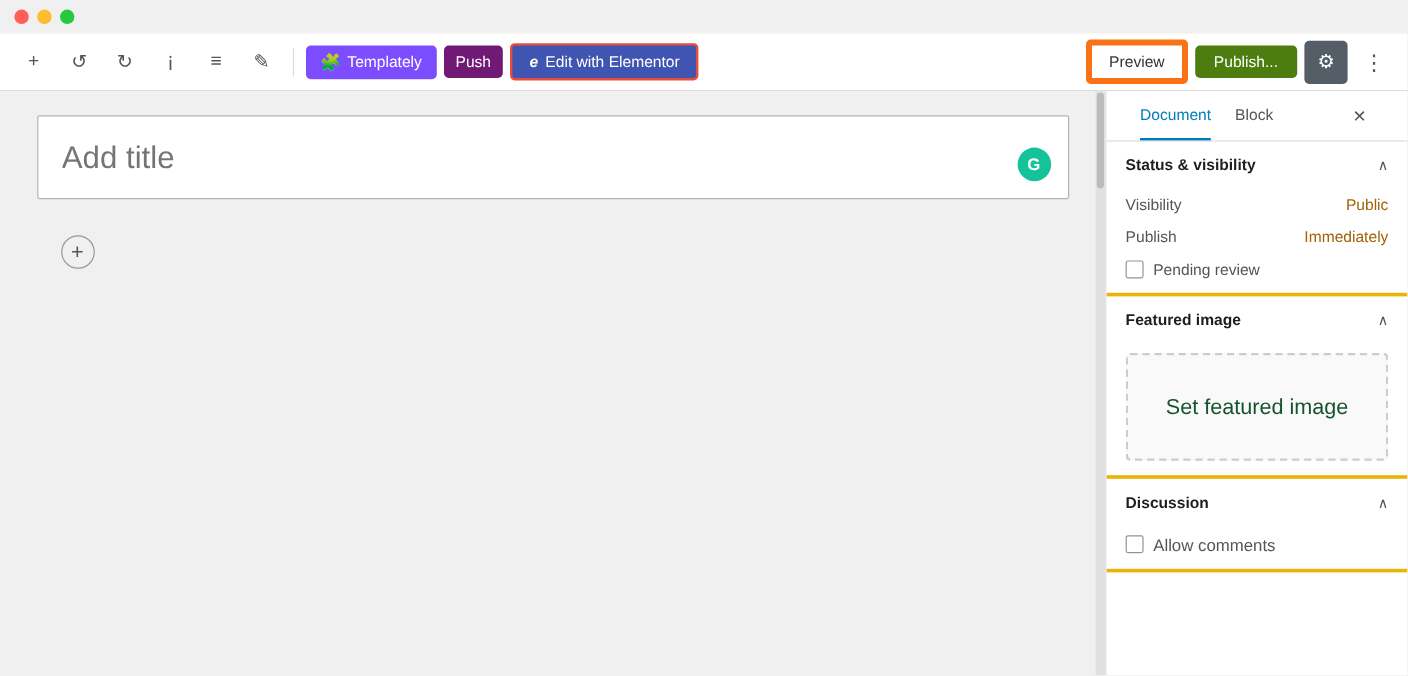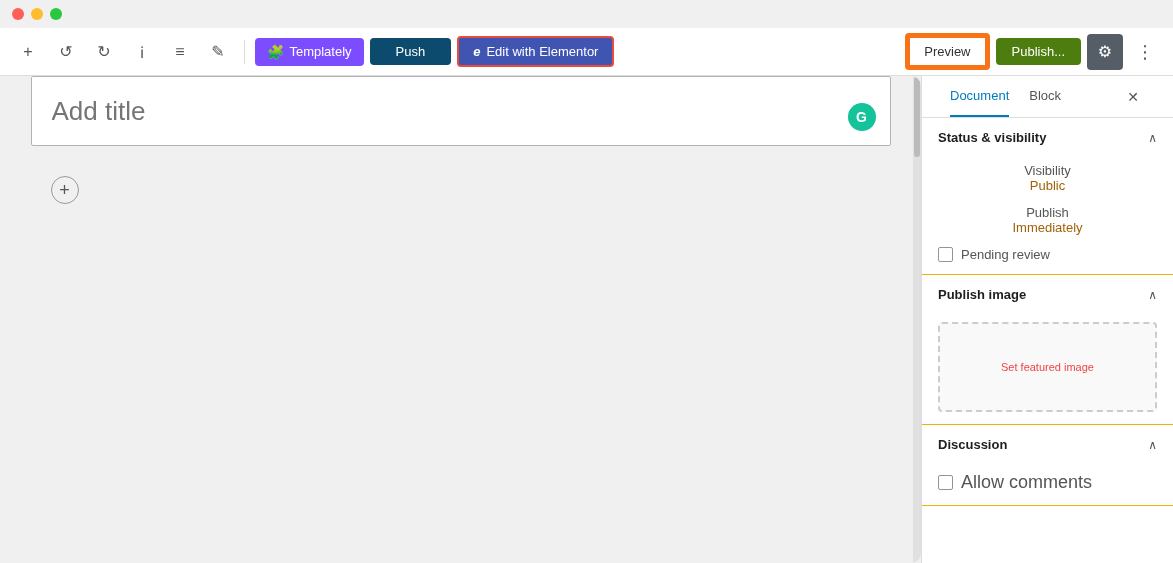--- a/index.html
+++ b/index.html
@@ -55,25 +55,25 @@
       background: #7c4dff;
       color: #fff;
       border: none;
       border-radius: 4px;
       padding: 6px 12px;
       cursor: pointer;
       font-size: 13px;
       display: flex; align-items: center; gap: 5px;
     }
     .btn-push {
-      background: #0c4a6e;
-      color: #fff;
-      border: none;
-      border-radius: 4px;
-      padding: 6px 26px;
+      background: #701a75;
+      color: #fff;
+      border: none;
+      border-radius: 4px;
+      padding: 6px 10px;
       cursor: pointer;
       font-size: 13px;
     }
     .btn-elementor {
       background: #4054b2;
       color: #fff;
       border: 2px solid #e74c3c;
       border-radius: 4px;
       padding: 6px 14px;
       cursor: pointer;
@@ -124,22 +124,22 @@
     .main-layout {
       display: flex;
       height: calc(563px - 28px - 48px);
     }
 
     
     .editor-area {
       flex: 1;
       background: #f0f0f1;
       overflow-y: auto;
+      padding: 20px;
       position: relative;
-      border-radius: 10px;
     }
     .scrollbar-track {
       position: absolute;
       right: 0; top: 0; bottom: 0;
       width: 8px;
       background: #e0e0e0;
     }
     .scrollbar-thumb {
       width: 6px;
       height: 80px;
@@ -236,21 +236,21 @@
       width: 24px; height: 24px;
       display: flex; align-items: center; justify-content: center;
       cursor: pointer;
       color: #555;
       font-size: 14px;
       margin-left: auto;
     }
 
     
     .sidebar-section {
-      border-bottom: 1px solid #eab308;
+      border-bottom: 3px solid #eab308;
     }
     .sidebar-section-header {
       display: flex;
       align-items: center;
       justify-content: space-between;
       padding: 12px 16px;
       cursor: pointer;
     }
     .sidebar-section-title {
       font-size: 13px;
@@ -262,21 +262,20 @@
       color: #555;
     }
 
     
     .status-row {
       display: flex;
       justify-content: space-between;
       align-items: center;
       padding: 6px 16px;
       font-size: 13px;
-      flex-direction: column;
     }
     .status-label { color: #555; }
     .status-value {
       color: #a16207;
       cursor: pointer;
       text-decoration: none;
     }
     .pending-row {
       display: flex;
       align-items: flex-end;
@@ -300,32 +299,32 @@
       border: 2px dashed #ccc;
       border-radius: 4px;
       min-height: 90px;
       display: flex;
       align-items: center;
       justify-content: center;
       background: #f9f9f9;
       cursor: pointer;
     }
     .featured-image-label {
-      font-size: 11px;
-      color: #ef4444;
+      font-size: 18px;
+      color: #14532d;
       cursor: pointer;
     }
 
     
     .allow-comments-row {
       display: flex;
-      align-items: center;
+      align-items: flex-start;
       gap: 8px;
       padding: 8px 16px 12px;
-      font-size: 18px;
+      font-size: 14px;
       color: #555;
     }
 
     
     .elementor-e {
       font-size: 13px;
       font-weight: bold;
       font-style: italic;
     }
   </style>
@@ -429,21 +428,21 @@
         <a class="status-value">Immediately</a>
       </div>
       <div class="pending-row">
         <span class="checkbox"></span>
         <span>Pending review</span>
       </div>
     </div>
 
     <div class="sidebar-section">
       <div class="sidebar-section-header">
-        <span class="sidebar-section-title">Publish image</span>
+        <span class="sidebar-section-title">Featured image</span>
         <span class="chevron-icon">∧</span>
       </div>
       <div class="featured-image-area">
         <span class="featured-image-label">Set featured image</span>
       </div>
     </div>
 
     <div class="sidebar-section">
       <div class="sidebar-section-header">
         <span class="sidebar-section-title">Discussion</span>

